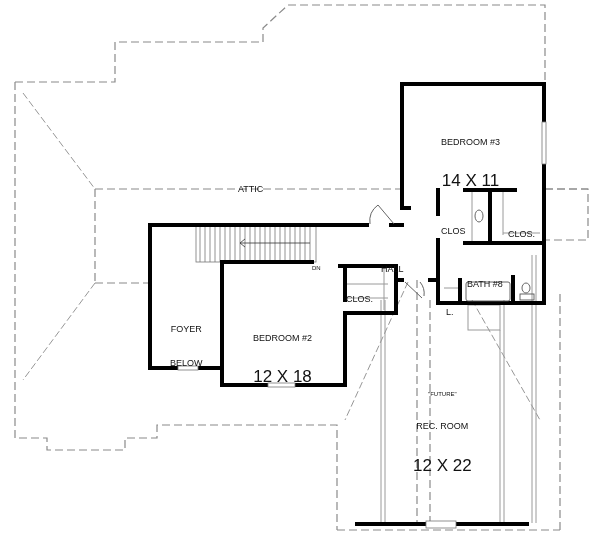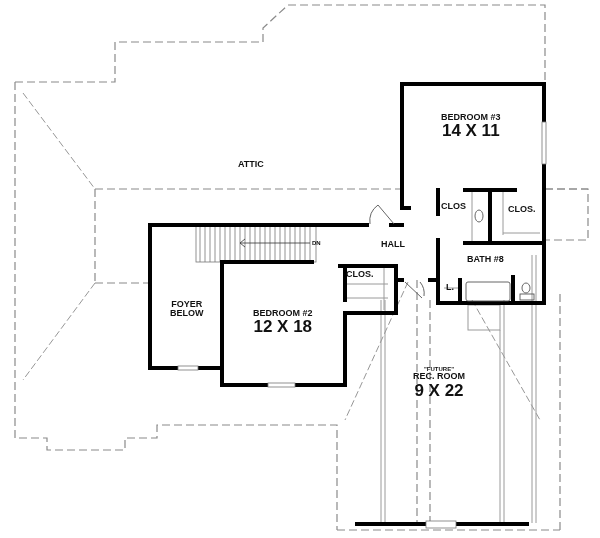--- a/index.html
+++ b/index.html
@@ -1,18 +1,18 @@
 <!DOCTYPE html>
 <html><head>
 <meta charset="utf-8">
 <style>
   html,body{margin:0;padding:0;background:#ffffff;}
   body{width:600px;height:538px;overflow:hidden;position:relative;font-family:"Liberation Sans",sans-serif;}
   #plan{position:absolute;left:0;top:0;width:600px;height:538px;}
-  .lbl{position:absolute;font-family:"Liberation Sans",sans-serif;font-weight:bold;color:#111;text-align:center;line-height:1.05;white-space:nowrap;}
+  .lbl{position:absolute;font-family:"Liberation Sans",sans-serif;font-weight:normal;color:#111;text-align:center;line-height:1.05;white-space:nowrap;margin-top:25px;}
   .s{font-size:9px;}
   .m{font-size:17px;}
   .xs{font-size:6px;}
 </style>
 </head>
 <body>
 
 <svg id="plan" viewBox="0 0 600 538" xmlns="http://www.w3.org/2000/svg">
 
   <g fill="none" stroke="#8a8a8a" stroke-width="1.2" stroke-dasharray="8,4">
@@ -163,14 +163,14 @@
 </div>
 
 <div style="position:absolute;left:253px;top:309px;text-align:center;">
   <div class="lbl s" style="position:static;">BEDROOM #2</div>
   <div class="lbl m" style="position:static;">12 X 18</div>
 </div>
 
 <div style="position:absolute;left:413px;top:366px;text-align:center;">
   <div class="lbl xs" style="position:static;">"FUTURE"</div>
   <div class="lbl s" style="position:static;">REC. ROOM</div>
-  <div class="lbl m" style="position:static;">9 X 22</div>
+  <div class="lbl m" style="position:static;">12 X 22</div>
 </div>
 
 </body></html>

